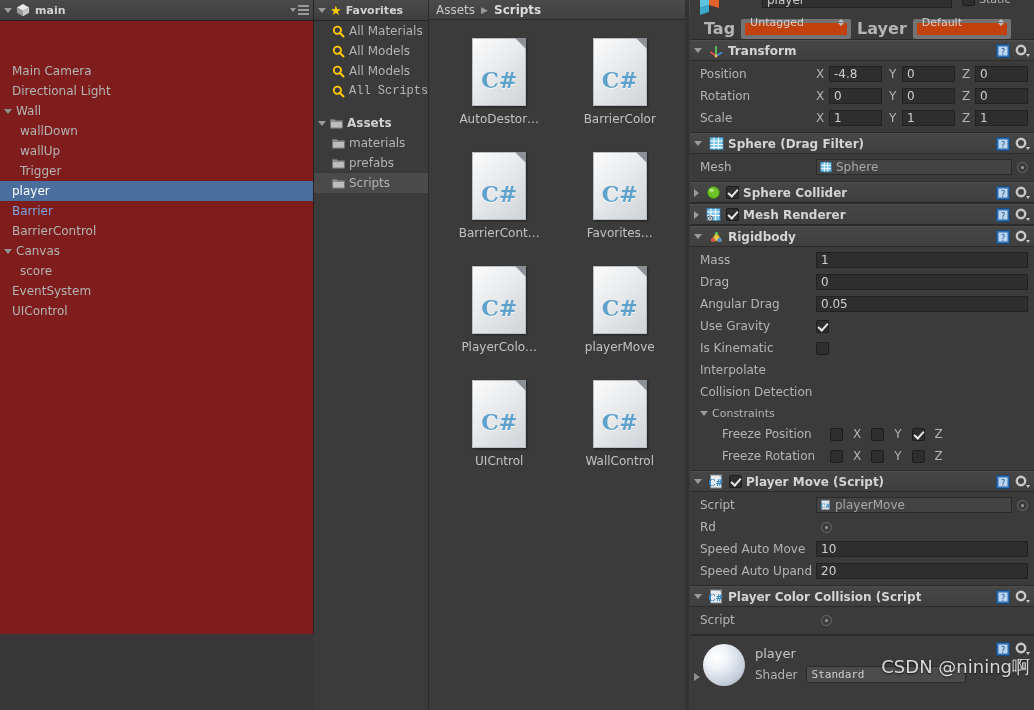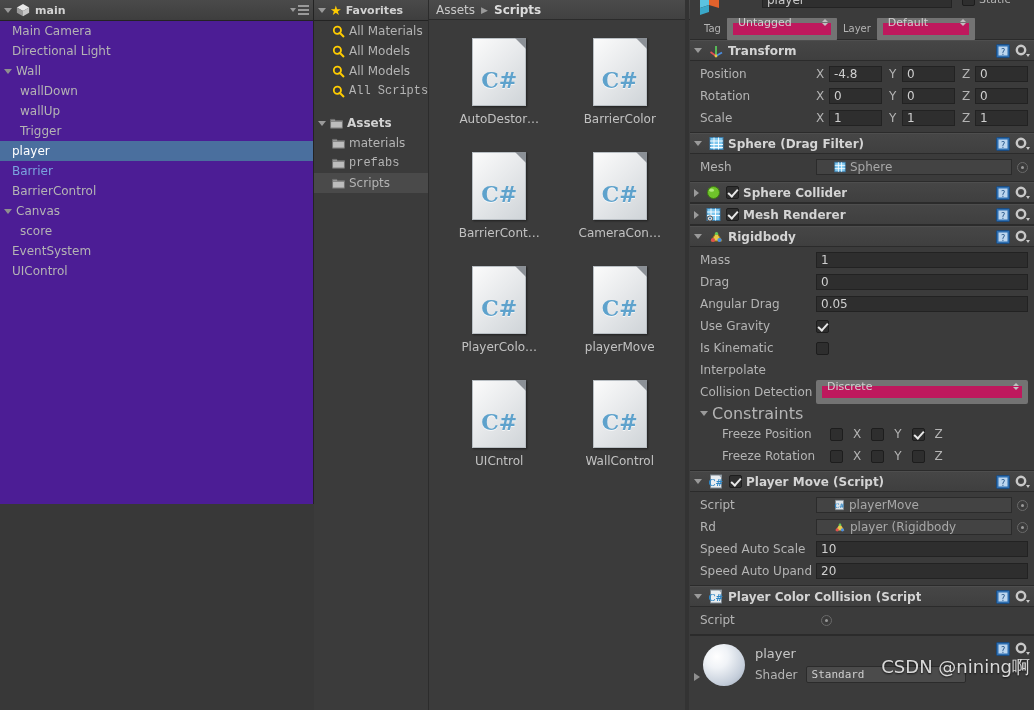--- a/index.html
+++ b/index.html
@@ -25,22 +25,22 @@
     border-right: 4px solid transparent; border-top: 5px solid #9a9a9a;
     margin-right: 4px; flex: none;
   }
   .foldout.closed {
     border-top: 4px solid transparent; border-bottom: 4px solid transparent;
     border-left: 5px solid #9a9a9a; border-right: 0; width:0; height:0;
   }
 
   
   .hierarchy {
-    width: 314px; height: 504px; background: #4c1d95;
-    border-right: 1px solid #232323; display: flex; flex-direction: column;
+    width: 314px; height: 634px; background: #7f1d1d;
+    border-right: 1px solid #232323; display: flex; flex-direction: column; gap: 40px;
   }
   .hier-head { justify-content: space-between; }
   .hier-head-left { display: flex; align-items: center; }
   .unity-cube { width: 14px; height: 14px; margin-right: 5px; flex:none; }
   .hamburger { display:flex; align-items:center; gap:2px; }
   .ham-lines { display:flex; flex-direction:column; gap:2px; }
   .ham-lines i { display:block; width:11px; height:2px; background:#9a9a9a; }
   .ham-tri { width:0;height:0;border-left:3px solid transparent;border-right:3px solid transparent;border-top:4px solid #9a9a9a; }
   .hier-list { flex:1; overflow:hidden; padding-top: 0px; }
   .hier-row {
@@ -140,23 +140,23 @@
   .cbx.checked { background:#2e2e2e; position:relative; }
   .cbx.checked::after {
     content:""; position:absolute; left:3px; top:0px; width:4px; height:8px;
     border:solid #e8e8e8; border-width:0 2px 2px 0; transform:rotate(42deg);
   }
   .taglayer {
     height: 22px; display:flex; align-items:center; gap:6px;
     padding: 0 6px 0 14px; background:#3b3b3b;
     border-bottom:1px solid #2b2b2b;
   }
-  .taglayer .lbl { color:#b4b4b4; font-size:10px; }
+  .taglayer .lbl { color:#b4b4b4; font-size:16px;font-weight:bold; }
   .dropdown {
-    height: 16px; background:#be185d; border:6px solid #737373; border-radius:2px;
+    height: 16px; background:#c2410c; border:4px solid #737373; border-radius:2px;
     color:#d0d0d0; font-size:11px; display:flex; align-items:center;
     justify-content:space-between; padding:0 3px 12px 5px;
   }
   .dd-arrows { display:flex; flex-direction:column; align-items:center; gap:1px; margin-left:5px;}
   .dd-arrows i:first-child { width:0;height:0;border-left:3px solid transparent;border-right:3px solid transparent;border-bottom:3px solid #c0c0c0; display:block;}
   .dd-arrows i:last-child { width:0;height:0;border-left:3px solid transparent;border-right:3px solid transparent;border-top:3px solid #c0c0c0; display:block;}
 
   .component {
     border-bottom: 1px solid #2b2b2b;
   }
@@ -176,32 +176,32 @@
   .row .rlbl { width:116px; color:#b4b4b4; font-size:12px; white-space:nowrap; overflow:hidden;}
   .field {
     height:16px; background:#2e2e2e; border:1px solid #222; color:#cfcfcf;
     font-size:12px; display:flex; align-items:center; padding-left:4px;
     flex:1; min-width:0; overflow:hidden; white-space:nowrap;
   }
   .axis { display:flex; align-items:center; flex:1; min-width:0; }
   .axis .ax { width:13px; color:#b4b4b4; font-size:12px; flex:none;}
   .objfield {
     height:16px; background:#434343; border:1px solid #2b2b2b; color:#a8a8a8;
-    font-size:12px; display:flex; align-items:center; padding-left:17px; gap:4px;
+    font-size:12px; display:flex; align-items:center; padding-left:3px; gap:4px;
     flex:1; min-width:0; overflow:hidden; white-space:nowrap;
   }
   .radio-dot {
     width:11px;height:11px;border-radius:50%;border:1px solid #6a6a6a;
     margin-left:5px; position:relative; flex:none;
   }
   .radio-dot::after{content:"";position:absolute;left:3px;top:3px;width:3px;height:3px;border-radius:50%;background:#9a9a9a;}
   .sub-row { padding-left:22px; }
   .freeze { display:flex; align-items:center; gap:4px; }
   .freeze span { font-size:12px; color:#b4b4b4; margin-right:6px;}
-  .constr-head { height:20px; display:flex; align-items:center; color:#b4b4b4; font-size:16px;}
+  .constr-head { height:20px; display:flex; align-items:center; color:#b4b4b4; font-size:11px;}
 
   
   .mat-preview {
     background:#3b3b3b; border-top:1px solid #2b2b2b; height:58px;
     display:flex; align-items:center; padding:6px 6px 6px 4px; position:relative;
   }
   .mat-arrow { width:0;height:0;border-top:4px solid transparent;border-bottom:4px solid transparent;border-left:6px solid #8f8f8f; margin-right:3px; align-self:flex-end; margin-bottom:6px;}
   .sphere-prev {
     width:42px;height:42px;border-radius:50%;flex:none; margin-right:10px;
     background: radial-gradient(circle at 33% 30%, #ffffff 0%, #f0f3f7 28%, #c6cfdb 68%, #9aa7b8 100%);
@@ -356,21 +356,21 @@
         <span>Assets</span>
       </div>
       <div id="folder-list">
           <div class="proj-row" style="padding-left: 18px;">
             <svg class="folder-ico" viewBox="0 0 14 12">
               <path d="M0.5 1.5h4.5l1.2 1.4H13.5v8H0.5z" fill="#a7a7a7" stroke="#6d6d6d"></path>
               <path d="M0.5 3.5h13v7.5H0.5z" fill="#bdbdbd" stroke="#6d6d6d"></path>
             </svg>
             <span>materials</span>
           </div>
-          <div class="proj-row" style="padding-left: 18px; font-family: Liberation Mono, monospace;">
+          <div class="proj-row" style="padding-left: 18px;">
             <svg class="folder-ico" viewBox="0 0 14 12">
               <path d="M0.5 1.5h4.5l1.2 1.4H13.5v8H0.5z" fill="#a7a7a7" stroke="#6d6d6d"></path>
               <path d="M0.5 3.5h13v7.5H0.5z" fill="#bdbdbd" stroke="#6d6d6d"></path>
             </svg>
             <span>prefabs</span>
           </div>
           <div class="proj-row highlight" style="padding-left: 18px;">
             <svg class="folder-ico" viewBox="0 0 14 12">
               <path d="M0.5 1.5h4.5l1.2 1.4H13.5v8H0.5z" fill="#a7a7a7" stroke="#6d6d6d"></path>
               <path d="M0.5 3.5h13v7.5H0.5z" fill="#bdbdbd" stroke="#6d6d6d"></path>
@@ -402,21 +402,21 @@
           <div class="asset-cell">
             <div class="cs-icon">
               <span class="cs-label">C#</span>
             </div>
             <div class="asset-name">BarrierCont…</div>
           </div>
           <div class="asset-cell">
             <div class="cs-icon">
               <span class="cs-label">C#</span>
             </div>
-            <div class="asset-name">CameraCon…</div>
+            <div class="asset-name">Favorites…</div>
           </div>
           <div class="asset-cell">
             <div class="cs-icon">
               <span class="cs-label">C#</span>
             </div>
             <div class="asset-name">PlayerColo…</div>
           </div>
           <div class="asset-cell">
             <div class="cs-icon">
               <span class="cs-label">C#</span>
@@ -674,27 +674,20 @@
             </div>
             <div class="row">
               <span class="rlbl">Is Kinematic</span>
               <span class="cbx"></span>
             </div>
             <div class="row">
               <span class="rlbl">Interpolate</span>
             </div>
             <div class="row">
               <span class="rlbl">Collision Detection</span>
-              <div class="dropdown" style="flex:1;min-width:0">
-                <span>Discrete</span>
-                <span class="dd-arrows">
-                  <i></i>
-                  <i></i>
-                </span>
-              </div>
             </div>
             <div class="constr-head">
               <span class="foldout"></span>
               <span>Constraints</span>
             </div>
             <div class="row sub-row">
               <span class="rlbl" style="width:108px">Freeze Position</span>
               <div class="freeze">
                 <span class="cbx"></span>
                 <span>X</span>
@@ -747,33 +740,24 @@
                 <svg style="width:11px;height:12px;flex:none" viewBox="0 0 15 15">
                   <rect x="2" y="1" width="11" height="13" fill="#dfe5ea" stroke="#7b848c"></rect>
                   <text x="7.5" y="11" font-size="8.5" font-weight="bold" fill="#2f86c5" text-anchor="middle" font-family="DejaVu Serif">C#</text>
                 </svg>
                 <span>playerMove</span>
               </span>
               <span class="radio-dot"></span>
             </div>
             <div class="row">
               <span class="rlbl">Rd</span>
-              <span class="objfield">
-                <svg style="width:12px;height:12px;flex:none" viewBox="0 0 15 15">
-                  <polygon points="7.5,3 13,12 2,12" fill="#e8c84a"></polygon>
-                  <circle cx="4" cy="11" r="2" fill="#e05050"></circle>
-                  <circle cx="10.5" cy="11" r="2" fill="#4a8ce0"></circle>
-                  <circle cx="7.5" cy="4.5" r="1.5" fill="#5ac85a"></circle>
-                </svg>
-                <span>player (Rigidbody</span>
-              </span>
               <span class="radio-dot"></span>
             </div>
             <div class="row">
-              <span class="rlbl">Speed Auto Scale</span>
+              <span class="rlbl">Speed Auto Move</span>
               <span class="field">10</span>
             </div>
             <div class="row">
               <span class="rlbl">Speed Auto Upand D</span>
               <span class="field">20</span>
             </div>
           </div>
         </div>
         <div class="component">
           <div class="comp-head">

